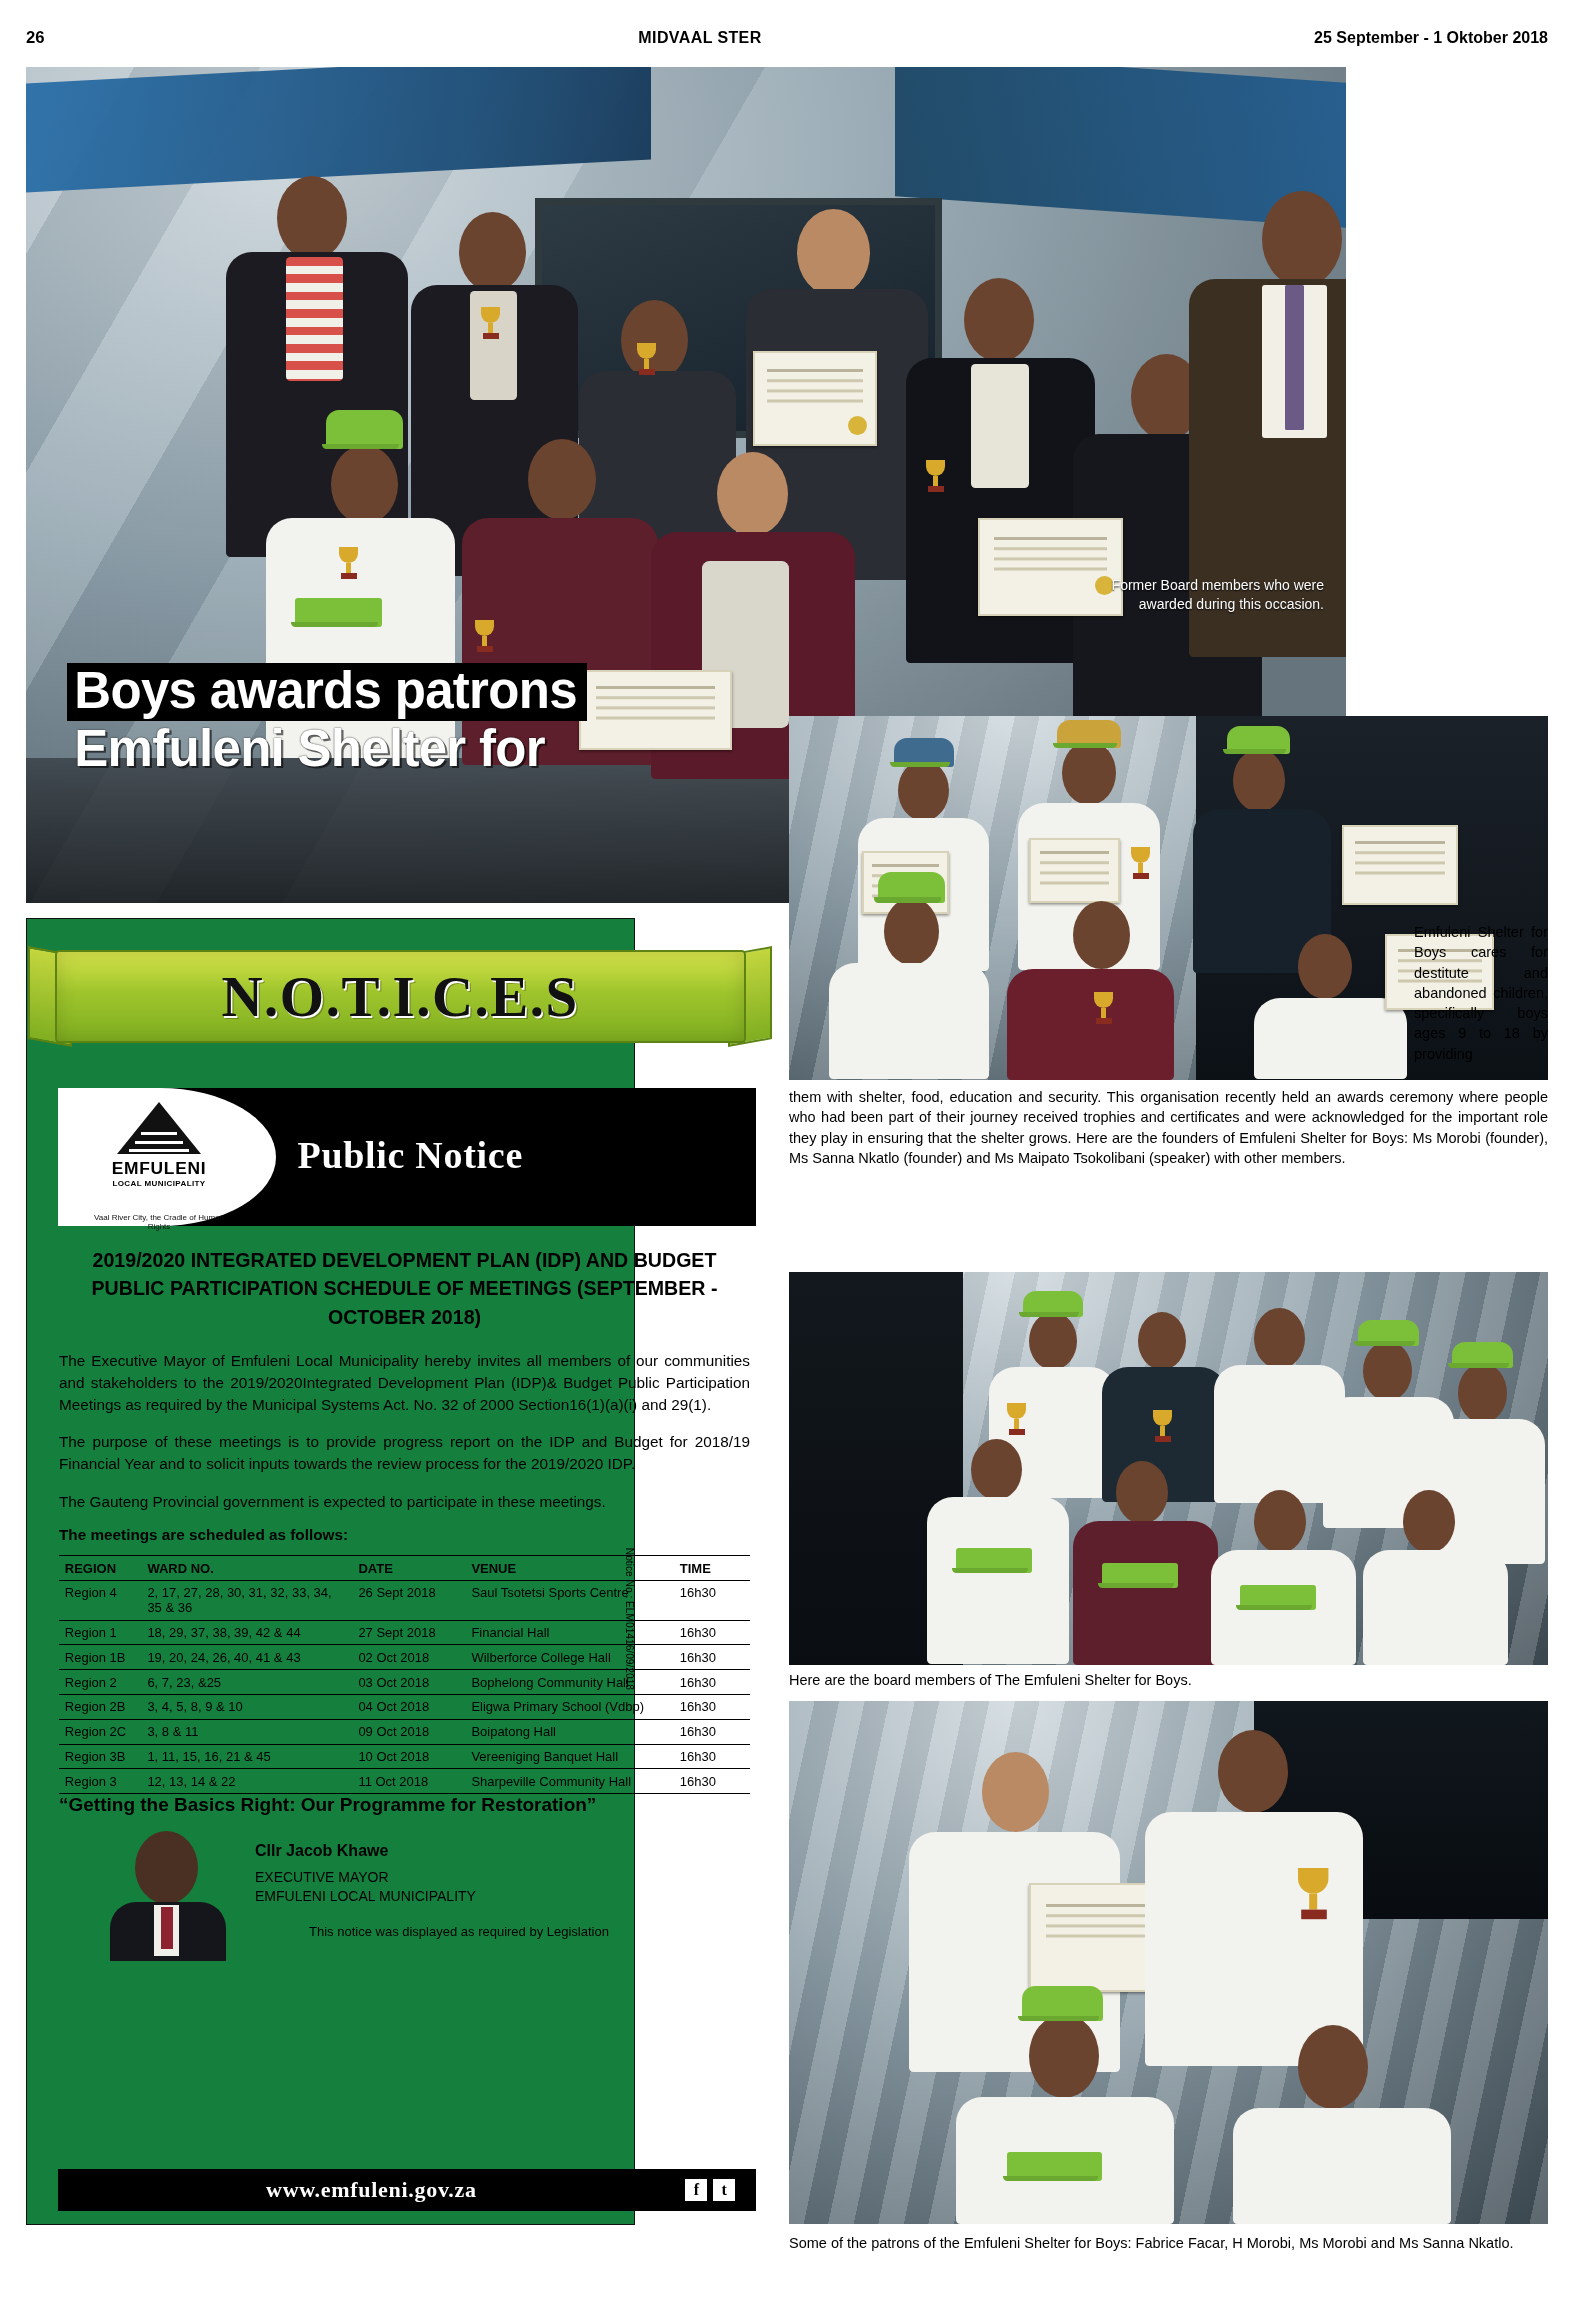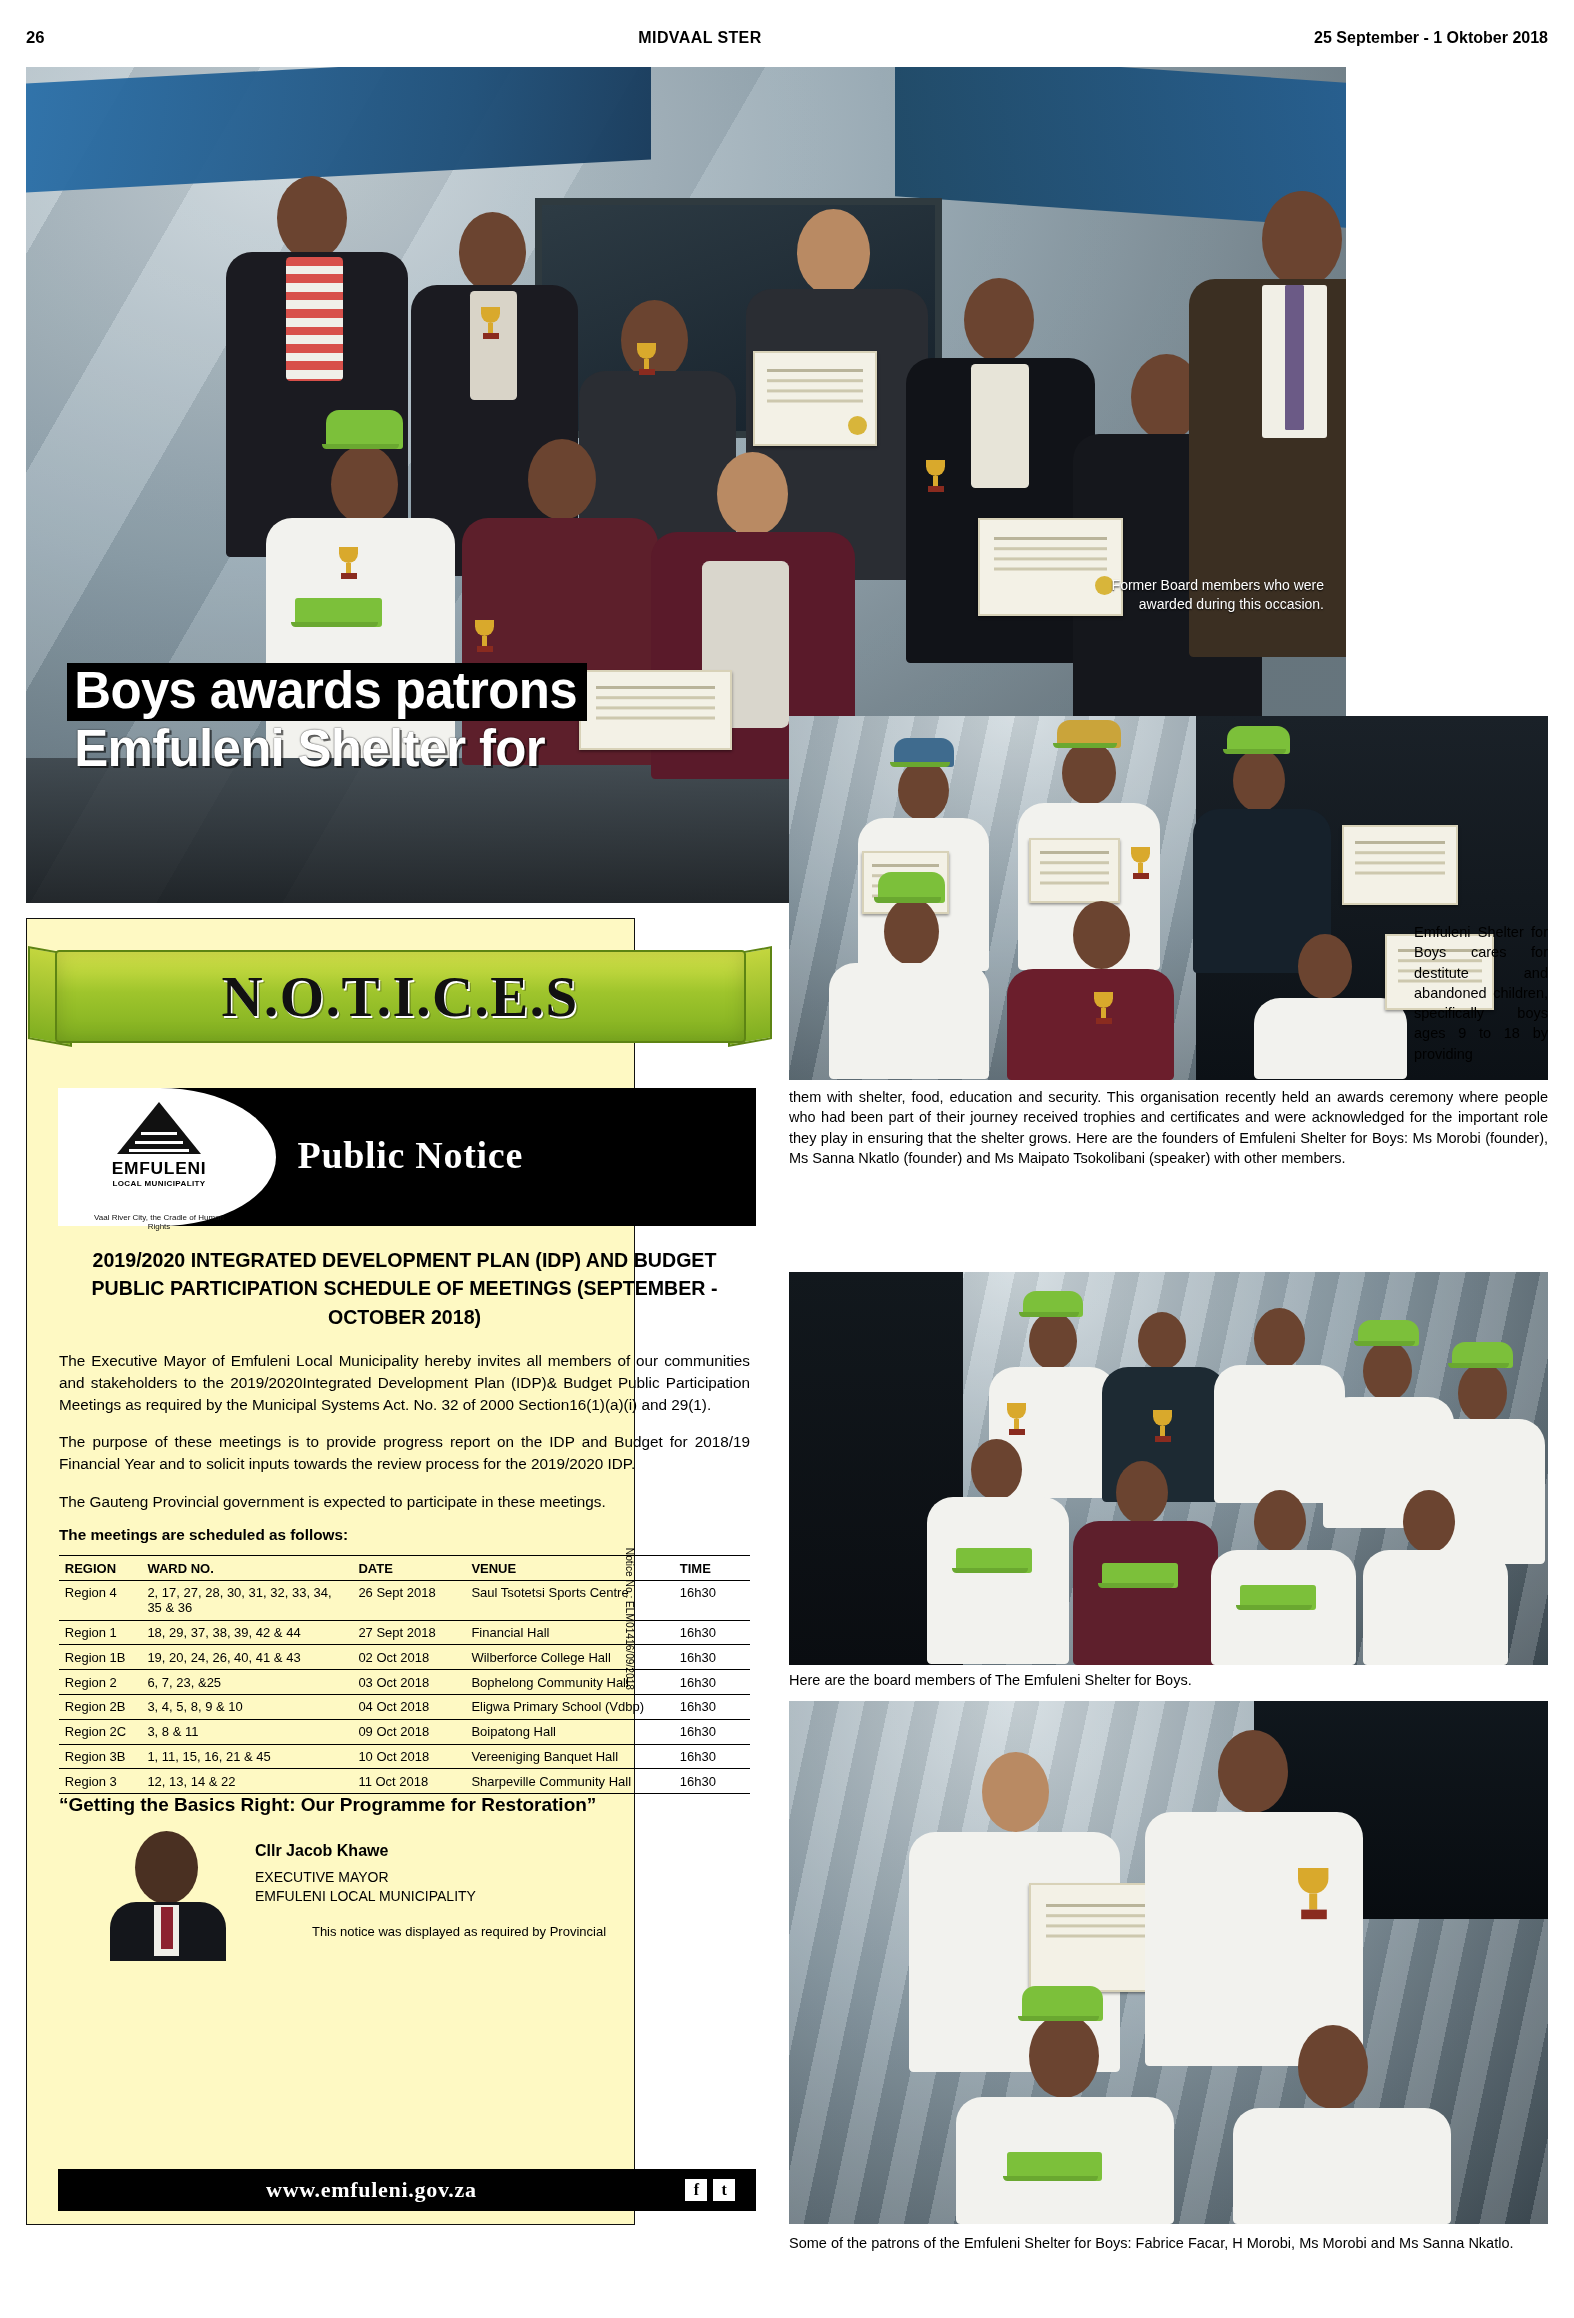--- a/index.html
+++ b/index.html
@@ -87,21 +87,21 @@
   .photo2 {
     position:absolute; left:789px; top:716px; width:759px; height:364px;
     overflow:hidden;
     background: linear-gradient(160deg,#9fb4bf,#5a6a73 55%, #20262b);
   }
 
   
   .notices-wrap {
     position:absolute; left:26px; top:918px; width:609px; height:1307px;
     border:1.5px solid #111;
-    background:#fef9c3;
+    background:#15803d;
   }
   .notices-banner {
     position:absolute; left:11.6px; top:11.6px; width:723px; height:138px;
   }
   .banner-ribbon {
     position:absolute; left:16px; top:19px; width:691px; height:93px;
     background: linear-gradient(180deg,#d6e34a 0%, #9fc52c 45%, #7fae20 100%);
     border:2.2px solid #5d8413;
     border-radius:4.4px;
     display:flex; align-items:center; justify-content:center;
@@ -626,21 +626,21 @@
         <div style="position:absolute;left:32px;top:4.4px;width:63px;height:73px;border-radius:50%;background:#4a3022;"></div>
         <div style="position:absolute;left:7.3px;top:76px;width:116px;height:62px;background:#14161b;border-radius:26px 26px 0 0;"></div>
         <div style="position:absolute;left:51px;top:79px;width:25px;height:51px;background:#efeee8;"></div>
         <div style="position:absolute;left:58px;top:81px;width:11.6px;height:42px;background:#8d2230;"></div>
       </div>
       <div class="mayor-text">
         <div class="nm">Cllr Jacob Khawe</div>
         <div class="rl">EXECUTIVE MAYOR</div>
         <div class="rl">EMFULENI LOCAL MUNICIPALITY</div>
       </div>
-      <div class="legis" style="position:absolute;left:131px;top:93px;width:538px;">This notice was displayed as required by Provincial</div>
+      <div class="legis" style="position:absolute;left:131px;top:93px;width:538px;">This notice was displayed as required by Legislation</div>
     </div>
   </div>
 
   <div class="pn-footer">
     <div class="url">www.emfuleni.gov.za</div>
     <div class="socials">
       <div class="sq">f</div>
       <div class="sq">t</div>
     </div>
   </div>

